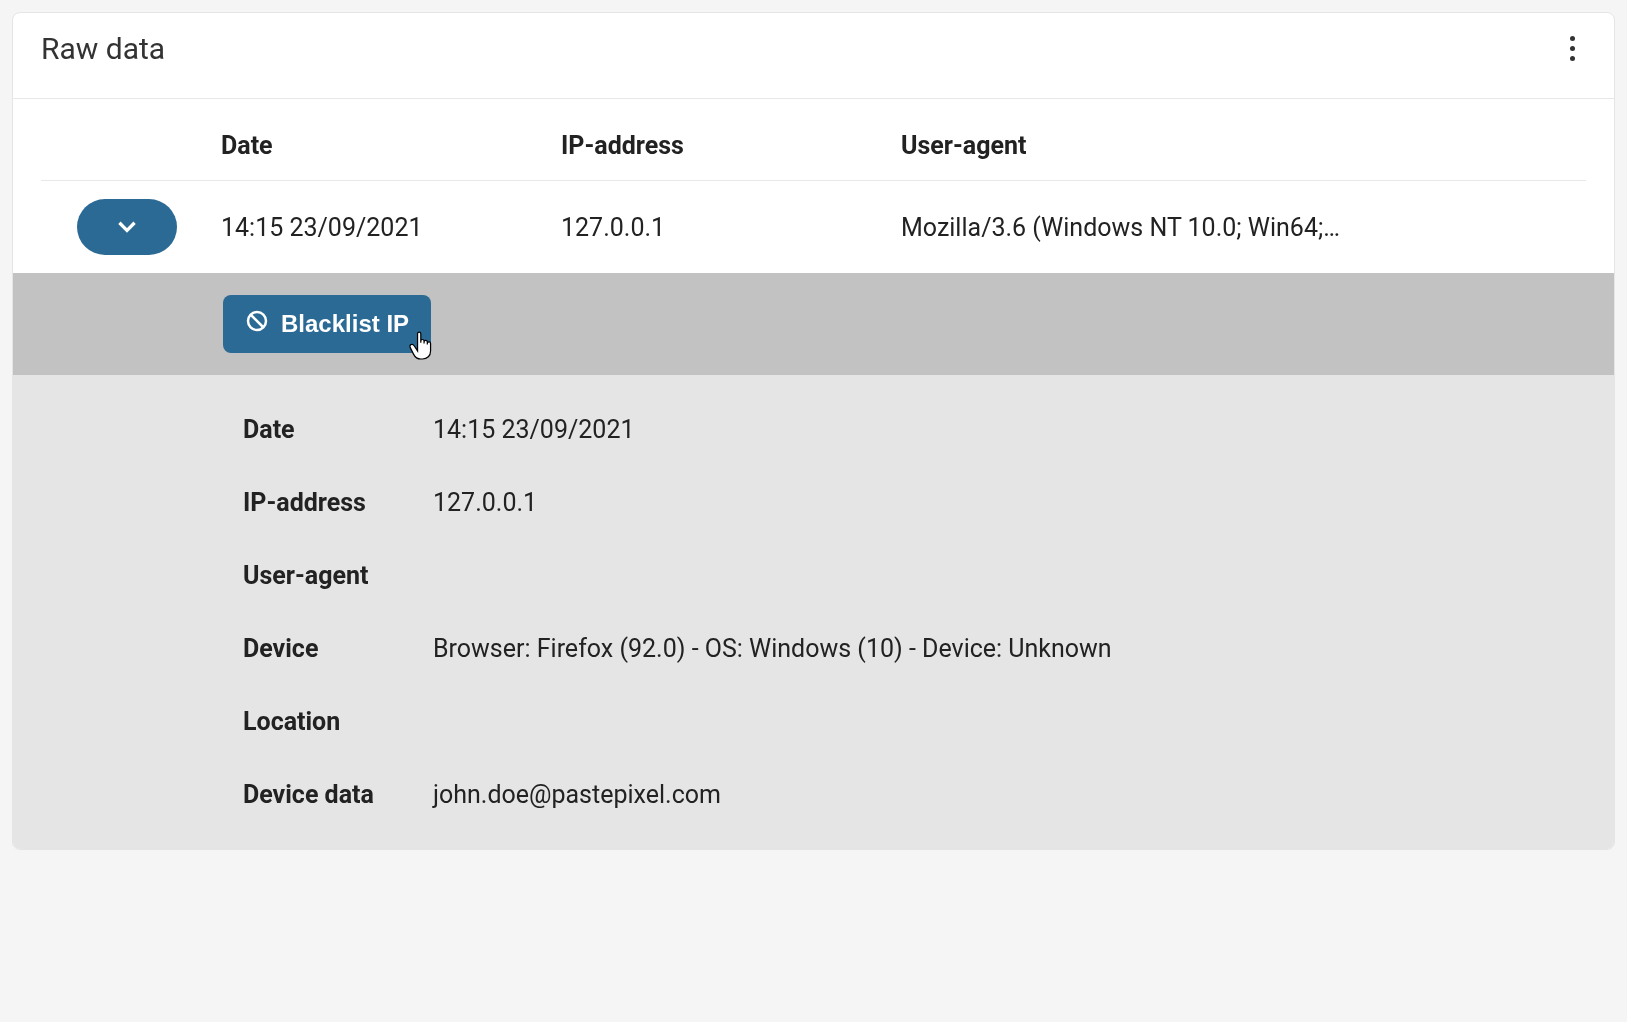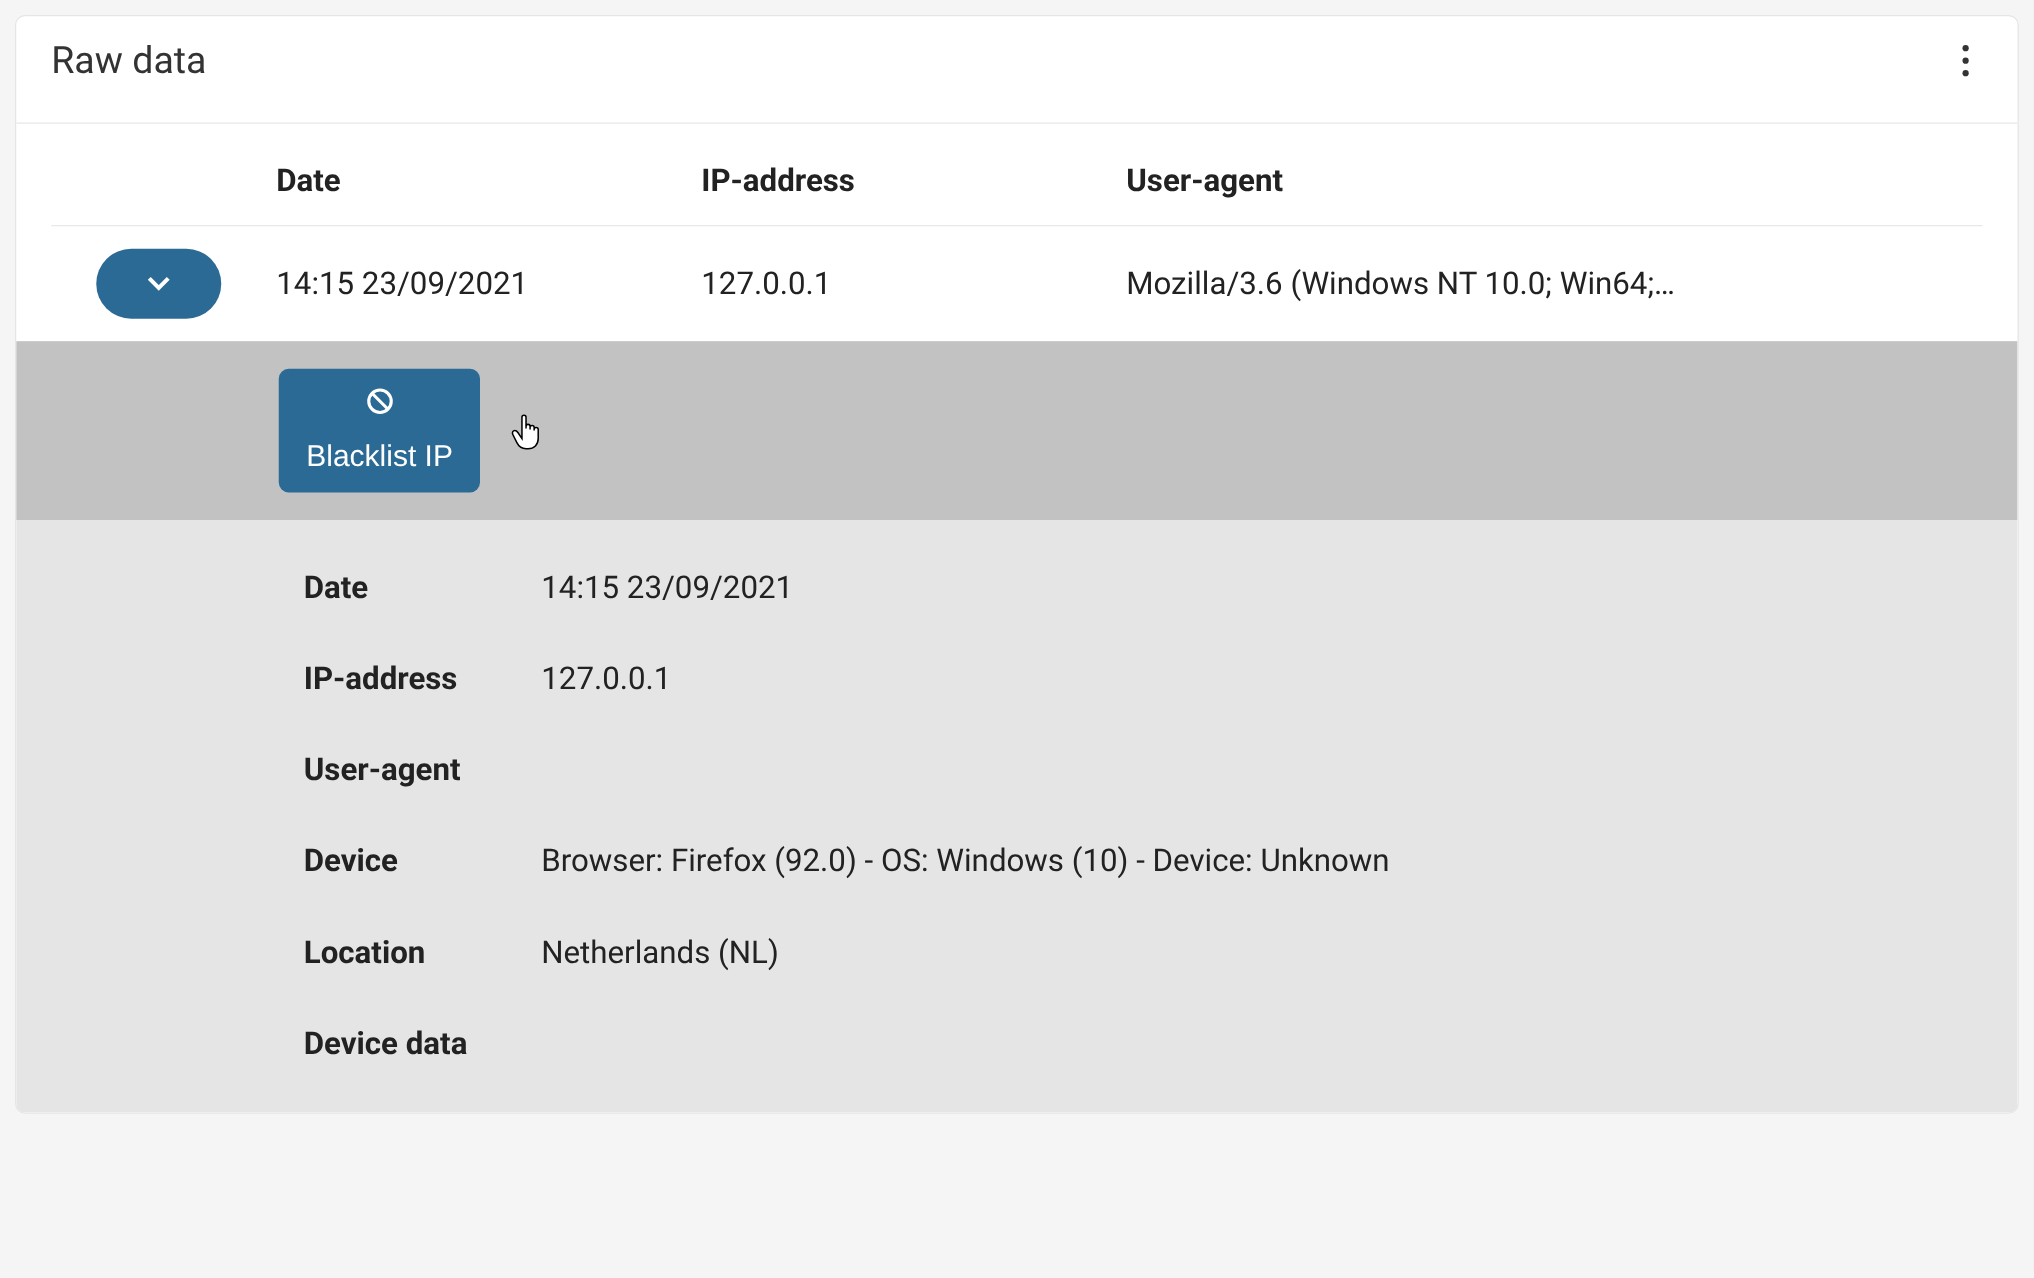--- a/index.html
+++ b/index.html
@@ -102,26 +102,25 @@
       padding: 22px 0 22px 210px;
       position: relative;
     }
     .blacklist-btn {
       background: #2b6a94;
       color: #fff;
       border: none;
       border-radius: 8px;
       padding: 14px 22px;
       font-size: 24px;
-      font-weight: 400;
+      font-weight: 700;
       display: inline-flex;
       align-items: center;
       gap: 12px;
       cursor: pointer;
-      flex-direction: column;
     }
     .blacklist-btn svg {
       width: 24px;
       height: 24px;
       stroke: #fff;
       stroke-width: 2.5;
       fill: none;
     }
     .cursor-hand {
       position: absolute;
@@ -222,20 +221,20 @@
       </div>
       <div class="detail-row">
         <div class="detail-label">User-agent</div>
       </div>
       <div class="detail-row">
         <div class="detail-label">Device</div>
         <div class="detail-value">Browser: Firefox (92.0) - OS: Windows (10) - Device: Unknown</div>
       </div>
       <div class="detail-row">
         <div class="detail-label">Location</div>
-        <div class="detail-value">Netherlands (NL)</div>
       </div>
       <div class="detail-row">
         <div class="detail-label">Device data</div>
+        <div class="detail-value">john.doe@pastepixel.com</div>
       </div>
     </div>
   </div>
 </div>
 
 </body></html>

